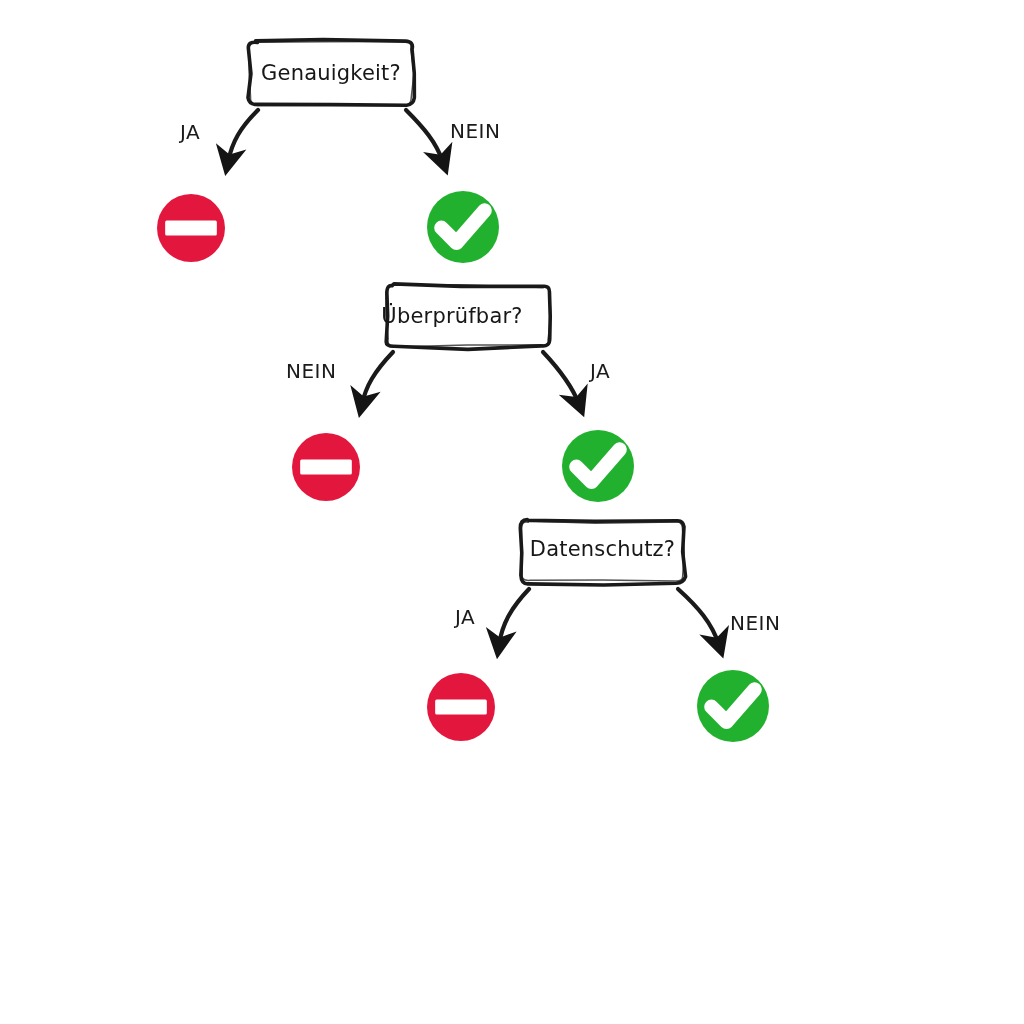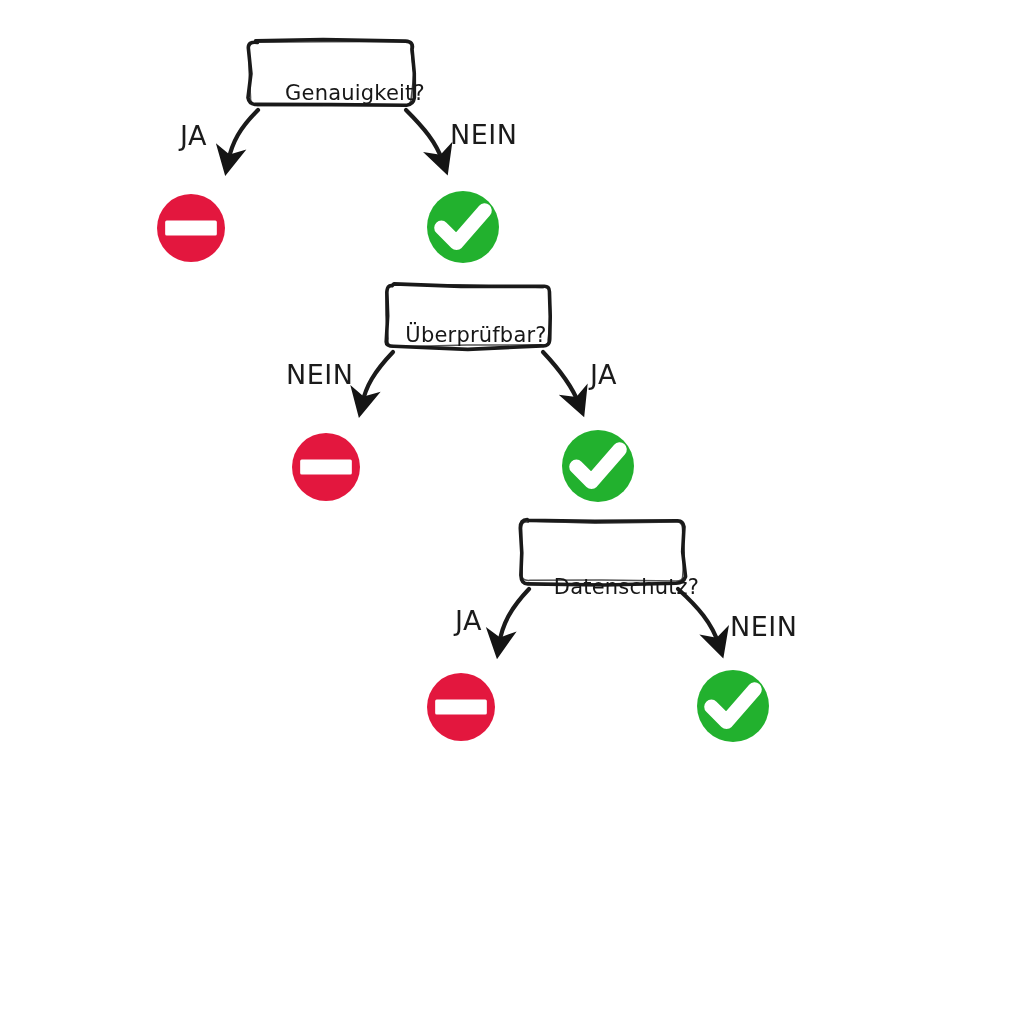--- a/index.html
+++ b/index.html
@@ -25,35 +25,34 @@
     position: absolute;
     left: 0;
     top: 0;
     width: 1024px;
     height: 1024px;
   }
   .node-box {
     position: absolute;
     background: #ffffff;
     display: flex;
-    align-items: flex-end;
+    align-items: center;
     justify-content: center;
-    padding-left: 24px;
   }
   .node-box .box-label {
     font-size: 21px;
     letter-spacing: 0.2px;
     color: #171717;
     white-space: nowrap;
     font-family: "DejaVu Sans", sans-serif;
     font-weight: 400;
   }
   .edge-label {
     position: absolute;
-    font-size: 27px;
+    font-size: 20px;
     color: #1b1b1b;
     font-family: "DejaVu Sans", sans-serif;
     letter-spacing: 0.5px;
     white-space: nowrap;
   }
 </style>
 </head>
 <body>
 
 <div id="canvas">
@@ -115,21 +114,21 @@
       </g>
   </svg>
 
   <div id="box-labels">
       <div class="node-box" style="left: 249px; top: 41px; width: 164px; height: 64px; background: transparent;">
         <span class="box-label">Genauigkeit?</span>
       </div>
       <div class="node-box" style="left: 370px; top: 285px; width: 164px; height: 62px; background: transparent;">
         <span class="box-label">Überprüfbar?</span>
       </div>
-      <div class="node-box" style="left: 521px; top: 521px; width: 163px; height: 55px; background: transparent; margin-top: 23px;">
+      <div class="node-box" style="left: 521px; top: 521px; width: 163px; height: 55px; background: transparent;">
         <span class="box-label">Datenschutz?</span>
       </div>
     </div>
   <div id="edge-labels">
       <div class="edge-label" style="left: 180px; top: 120px;">JA</div>
       <div class="edge-label" style="left: 450px; top: 119px;">NEIN</div>
       <div class="edge-label" style="left: 286px; top: 359px;">NEIN</div>
       <div class="edge-label" style="left: 590px; top: 359px;">JA</div>
       <div class="edge-label" style="left: 455px; top: 605px;">JA</div>
       <div class="edge-label" style="left: 730px; top: 611px;">NEIN</div>

